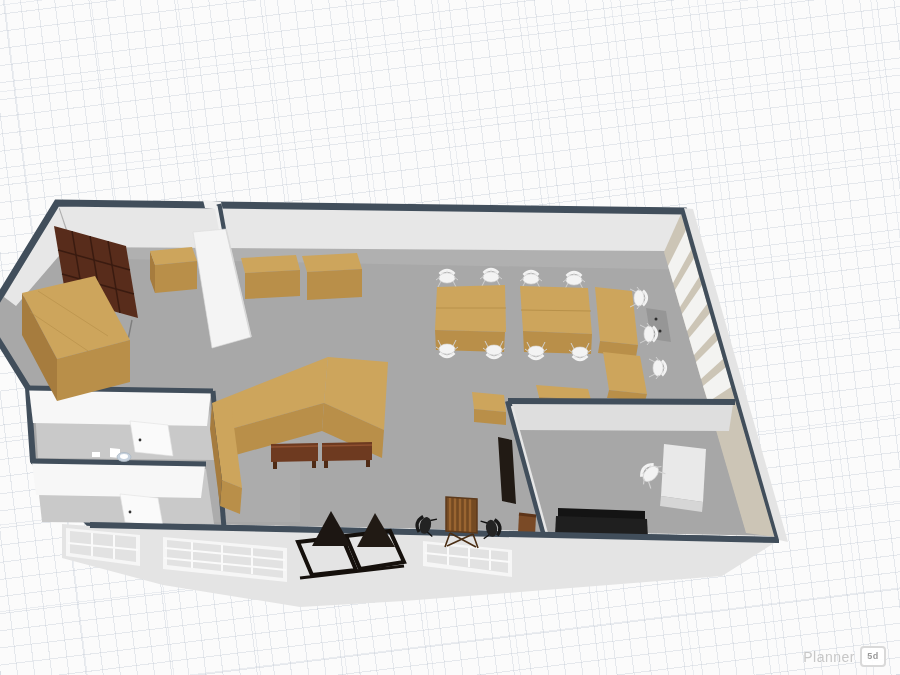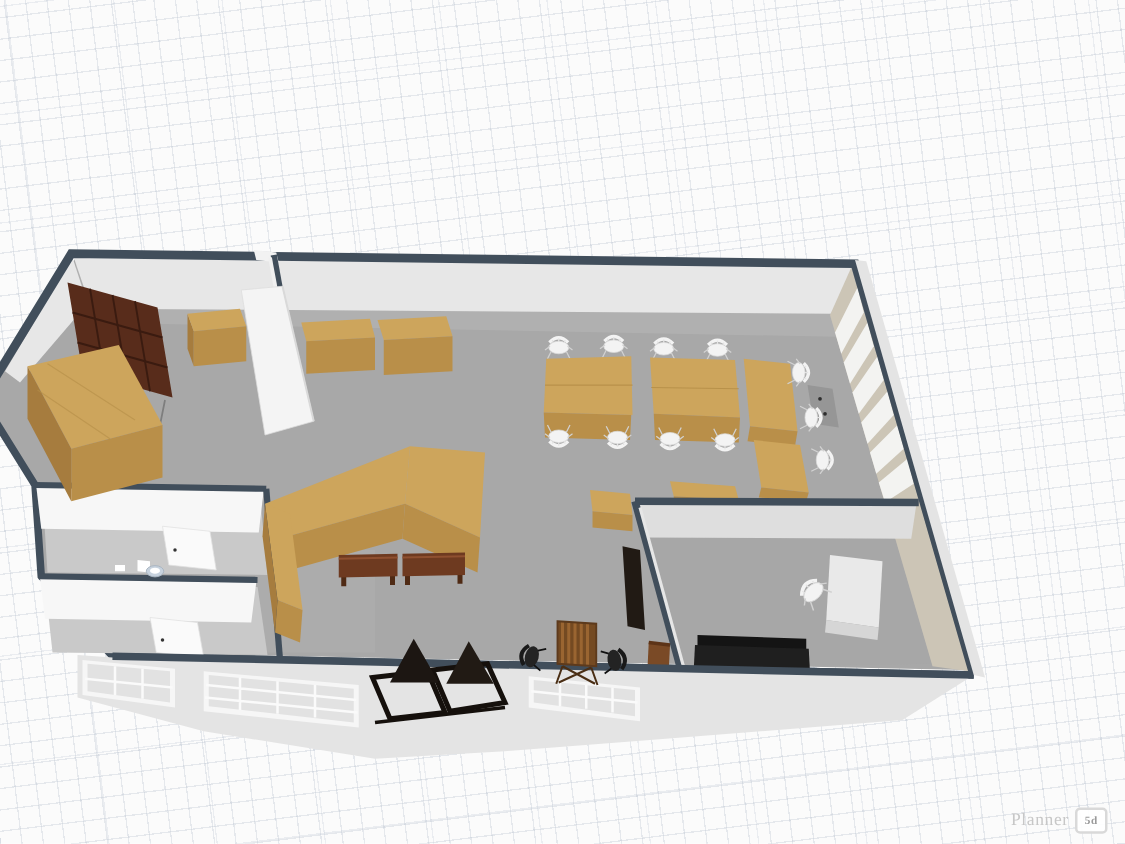--- a/index.html
+++ b/index.html
@@ -1,18 +1,18 @@
 <!DOCTYPE html>
 <html style="--c-bg: #fbfbfb; --c-grid: rgba(178,188,202,0.30); --c-edge: #414e5b; --c-wall-face: #e7e7e7; --c-wall-face-dark: #dedede; --c-white-wall: #f7f7f7; --c-tan-wall: #ccc5b6; --c-white-panel: #f3f3f1; --c-exterior-wall: #e4e4e4; --c-window-pane: #e2e2e2; --c-floor: #a8a8a8; --c-floor-bath: #c9c9c9; --c-wood-top: #cda55c; --c-wood-front: #b98f49; --c-wood-side: #a67c3e; --c-dark-rack: #582c1b; --c-bench: #6e3a20; --c-white-furniture: #f3f3f3; --c-black-furniture: #1d1d1d; --c-gray-cabinet: #969696; --c-door-frame: #15100c; --c-door-glass: #42352a; --c-slat-light: #9a6531; --c-slat-dark: #744a22; --c-watermark-text: #c7c7c7;"><head>
 <meta charset="utf-8">
 <style>
   html,body{margin:0;padding:0;}
   #stage{
     position:relative;width:900px;height:675px;overflow:hidden;
-    font-family:Liberation Serif, serif;
+    font-family:Liberation Sans, sans-serif;
     background-color:var(--c-bg,#fbfbfb);
     background-image:
       repeating-linear-gradient(83deg, var(--c-grid,rgba(178,188,202,.30)) 0 1px, transparent 1px 17px),
       repeating-linear-gradient(-7deg, var(--c-grid,rgba(178,188,202,.30)) 0 1px, transparent 1px 17px),
       repeating-linear-gradient(83deg, rgba(168,180,198,.20) 0 1px, transparent 1px 86px),
       repeating-linear-gradient(-7deg, rgba(168,180,198,.20) 0 1px, transparent 1px 86px);
   }
   svg{position:absolute;left:0;top:0;}
   
   .f-floor{fill:var(--c-floor)}

